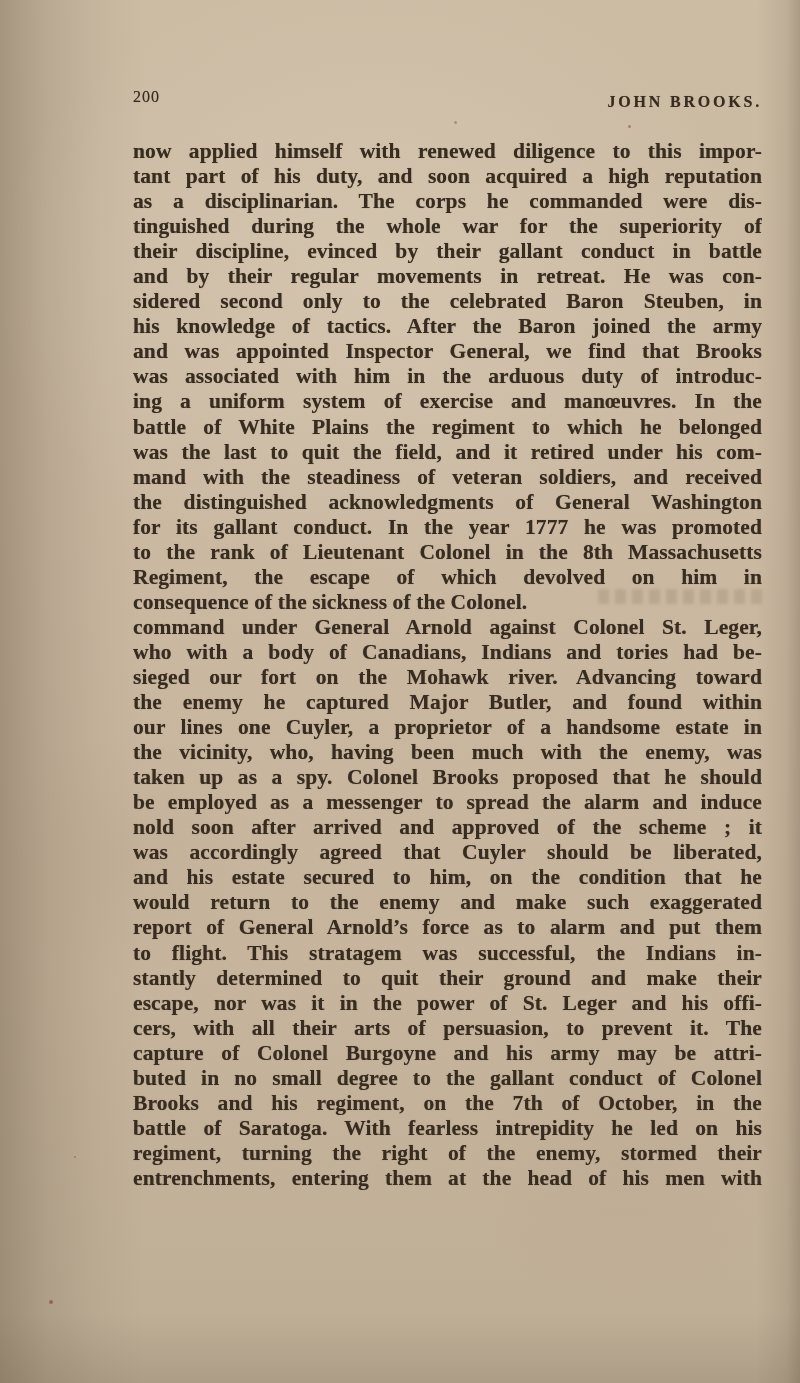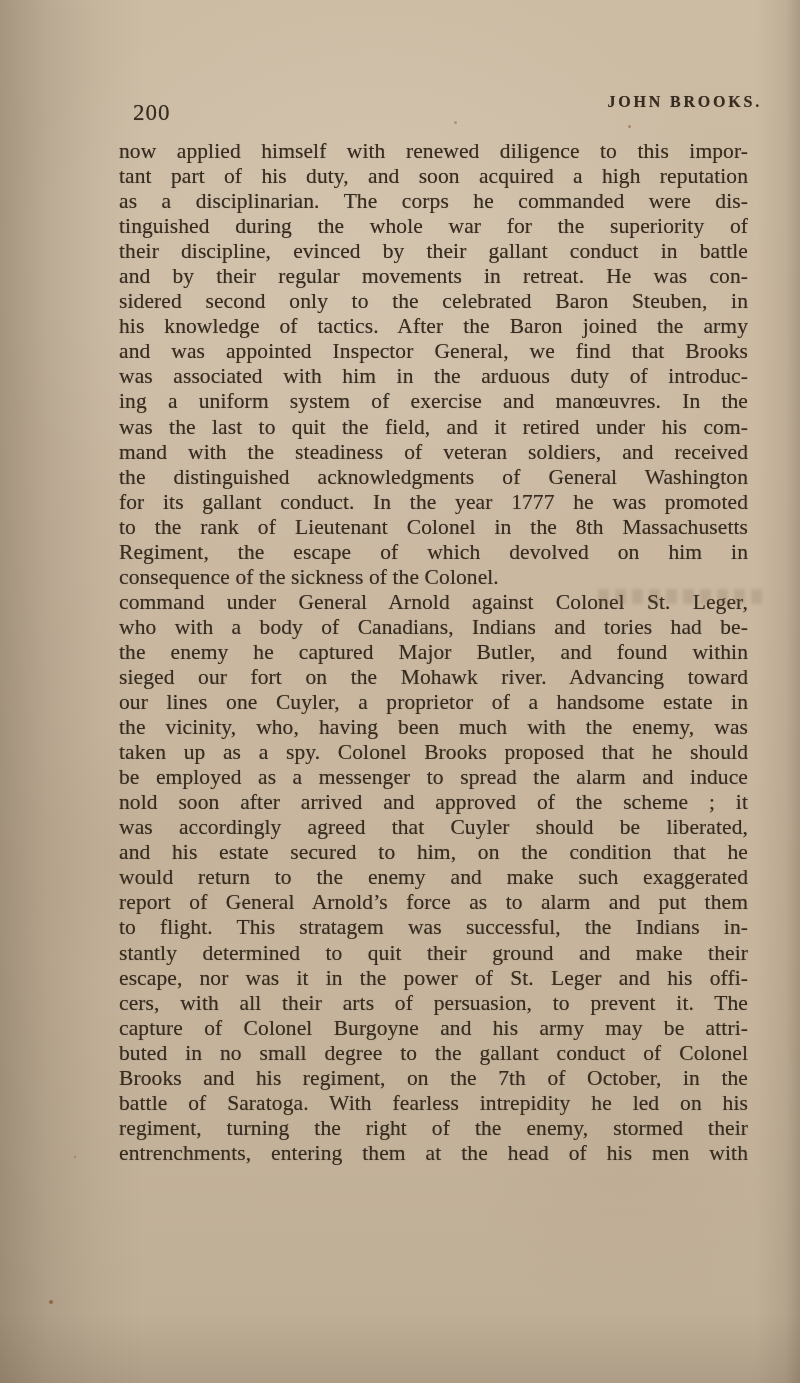--- a/index.html
+++ b/index.html
@@ -18,33 +18,32 @@
       linear-gradient(90deg, rgba(74,58,40,0.30) 0px, rgba(74,58,40,0.14) 48px, rgba(74,58,40,0.05) 96px, rgba(74,58,40,0) 145px),
       linear-gradient(270deg, rgba(74,58,40,0.26) 0px, rgba(74,58,40,0.10) 14px, rgba(74,58,40,0) 44px),
       linear-gradient(0deg, rgba(74,58,40,0.15) 0px, rgba(74,58,40,0) 70px),
       linear-gradient(180deg, #cdbca4 0%, #cbb9a2 35%, #c6b49c 70%, #bfae96 100%);
   }
 
   
   .header { position: absolute; left: 133px; top: 86px; width: 629px; height: 28px; }
   .page-number {
     position: absolute; left: 0; top: 2px;
-    font-size: 23px; letter-spacing: 1px;
+    font-size: 16px; letter-spacing: 1px;
     text-shadow: 0 0 0.8px rgba(55,44,32,0.55);
-    margin-top: 12px;
   }
   .running-title {
     position: absolute; left: 0; top: 7px; width: 100%;
     text-align: right;
     font-size: 16px; font-weight: 700; letter-spacing: 2.8px;
     text-shadow: 0 0 0.7px rgba(55,44,32,0.5);
   }
 
   
-  .textblock { position: absolute; left: 119px; top: 139px; width: 629px; }
+  .textblock { position: absolute; left: 133px; top: 139px; width: 629px; font-weight: bold; }
   .para { margin: 0; }
   .line {
     font-size: 21.5px;
     line-height: 25.06px;
     text-align: justify;
     text-align-last: justify;
     letter-spacing: 0.1px;
     text-shadow: 0 0 0.8px rgba(55,44,32,0.5);
     height: 25.06px;
     overflow: hidden;
@@ -83,33 +82,34 @@
         <div class="line">tant part of his duty, and soon acquired a high reputation</div>
         <div class="line">as a disciplinarian. The corps he commanded were dis-</div>
         <div class="line">tinguished during the whole war for the superiority of</div>
         <div class="line">their discipline, evinced by their gallant conduct in battle</div>
         <div class="line">and by their regular movements in retreat. He was con-</div>
         <div class="line">sidered second only to the celebrated Baron Steuben, in</div>
         <div class="line">his knowledge of tactics. After the Baron joined the army</div>
         <div class="line">and was appointed Inspector General, we find that Brooks</div>
         <div class="line">was associated with him in the arduous duty of introduc-</div>
         <div class="line">ing a uniform system of exercise and manœuvres. In the</div>
+        <div class="line">battle of White Plains the regiment to which he belonged</div>
         <div class="line">was the last to quit the field, and it retired under his com-</div>
         <div class="line">mand with the steadiness of veteran soldiers, and received</div>
         <div class="line">the distinguished acknowledgments of General Washington</div>
         <div class="line">for its gallant conduct. In the year 1777 he was promoted</div>
         <div class="line">to the rank of Lieutenant Colonel in the 8th Massachusetts</div>
         <div class="line">Regiment, the escape of which devolved on him in</div>
         <div class="line endline">consequence of the sickness of the Colonel.</div>
       </div>
       <div class="para">
         <div class="line">command under General Arnold against Colonel St. Leger,</div>
         <div class="line">who with a body of Canadians, Indians and tories had be-</div>
+        <div class="line">sieged our fort on the Mohawk river. Advancing toward</div>
         <div class="line">the enemy he captured Major Butler, and found within</div>
-        <div class="line">sieged our fort on the Mohawk river. Advancing toward</div>
         <div class="line">our lines one Cuyler, a proprietor of a handsome estate in</div>
         <div class="line">the vicinity, who, having been much with the enemy, was</div>
         <div class="line">taken up as a spy. Colonel Brooks proposed that he should</div>
         <div class="line">be employed as a messenger to spread the alarm and induce</div>
         <div class="line">nold soon after arrived and approved of the scheme ; it</div>
         <div class="line">was accordingly agreed that Cuyler should be liberated,</div>
         <div class="line">and his estate secured to him, on the condition that he</div>
         <div class="line">would return to the enemy and make such exaggerated</div>
         <div class="line">report of General Arnold’s force as to alarm and put them</div>
         <div class="line">to flight. This stratagem was successful, the Indians in-</div>

